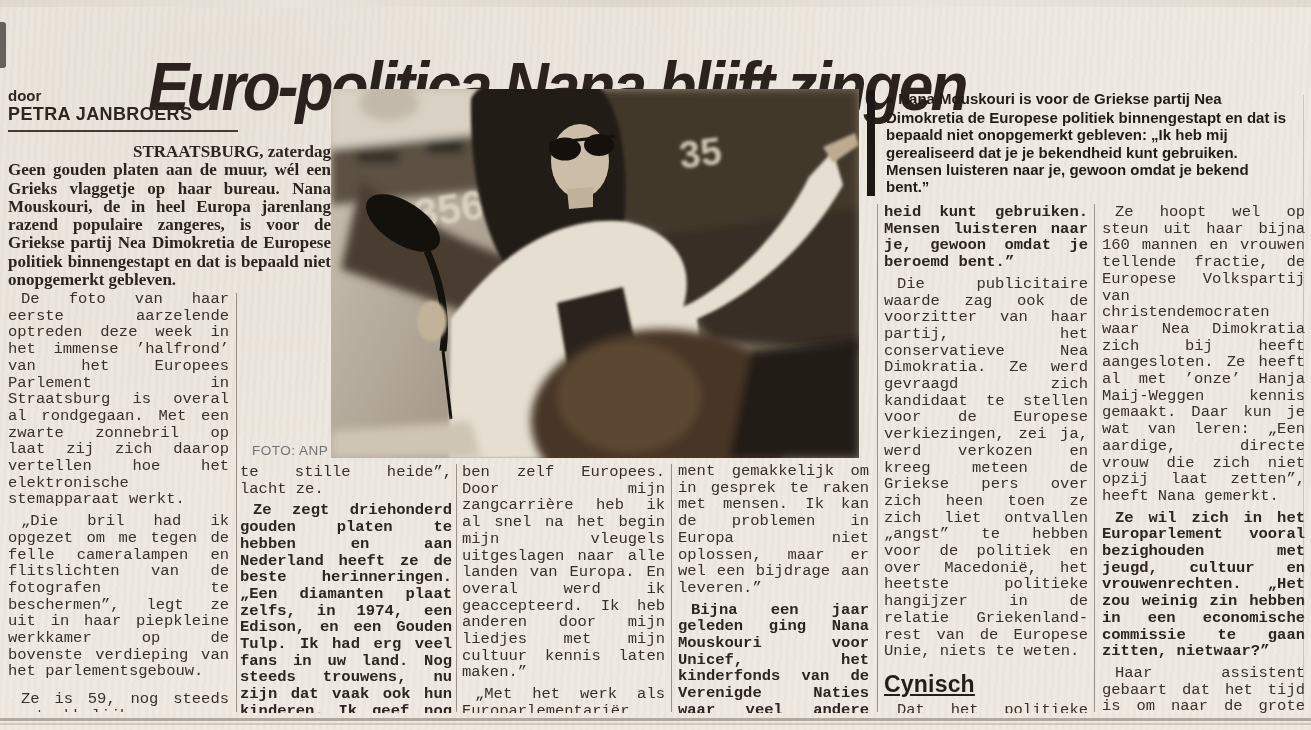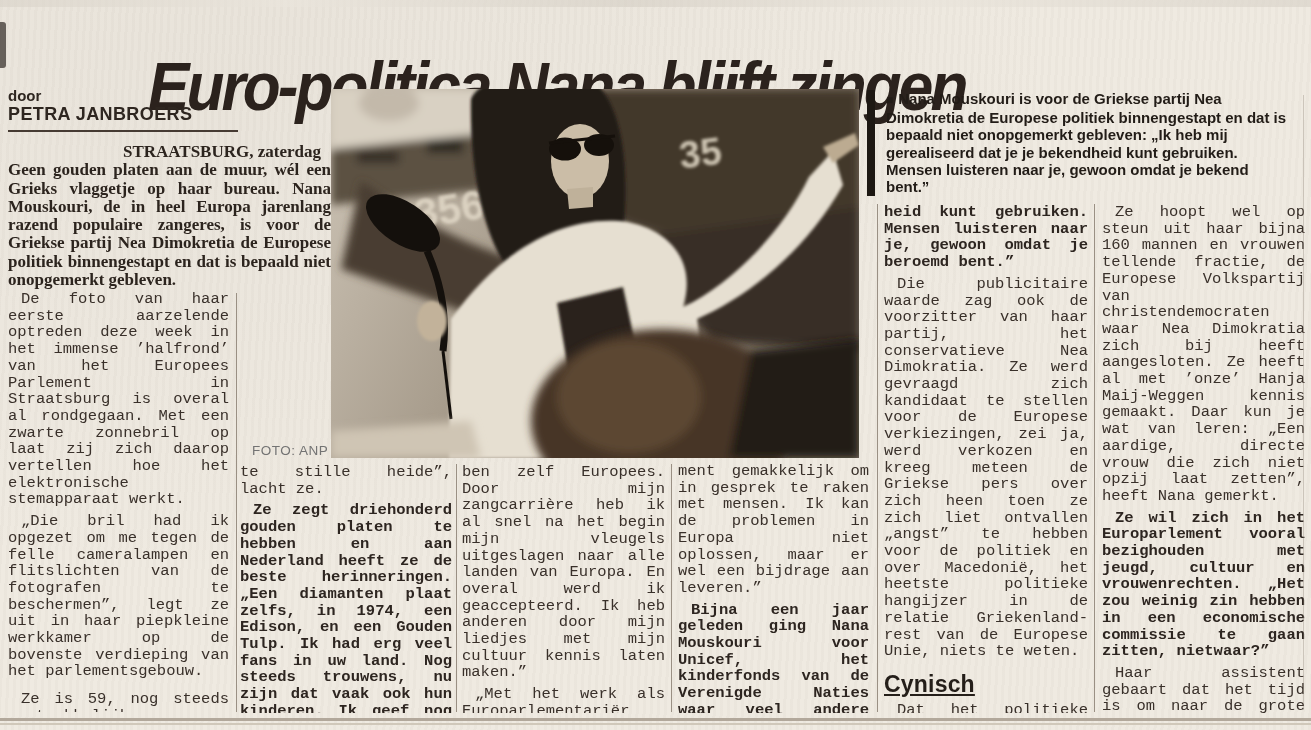--- a/index.html
+++ b/index.html
@@ -29,21 +29,21 @@
   
   .byline{position:absolute;left:8px;top:88px;width:230px;
     font-family:"Liberation Sans", sans-serif;font-weight:700;color:#2e2620;
     border-bottom:2px solid #463b33;padding-bottom:6px;}
   .byline .prefix{font-size:15px;line-height:16px;display:block;}
   .byline .name{font-size:18px;line-height:20px;display:block;letter-spacing:.4px;}
 
   
   .intro-left{position:absolute;left:8px;top:143px;width:323px;
     font-weight:700;font-size:17px;line-height:18.3px;color:#2c241e;text-align:justify;}
-  .intro-left .dateline{text-align:right;padding-right:10px;font-weight:700;}
+  .intro-left .dateline{text-align:right;padding-right:0;font-weight:700;}
 
   
   .col{position:absolute;font-size:15.5px;line-height:16.7px;color:#39302a;
     text-align:justify;overflow:hidden;}
   .col p{margin:0 0 5px;text-indent:13px;font-family:Liberation Mono, monospace;}
   .col p.noindent{text-indent:0;}
   .col p.boldp{font-weight:700;color:#2d2520;}
   .col p.gap-top{margin-top:11px;}
   .col-1{left:8px;top:291px;width:221px;height:421px;}
   .col-2{left:240px;top:464px;width:212px;height:249px;}

